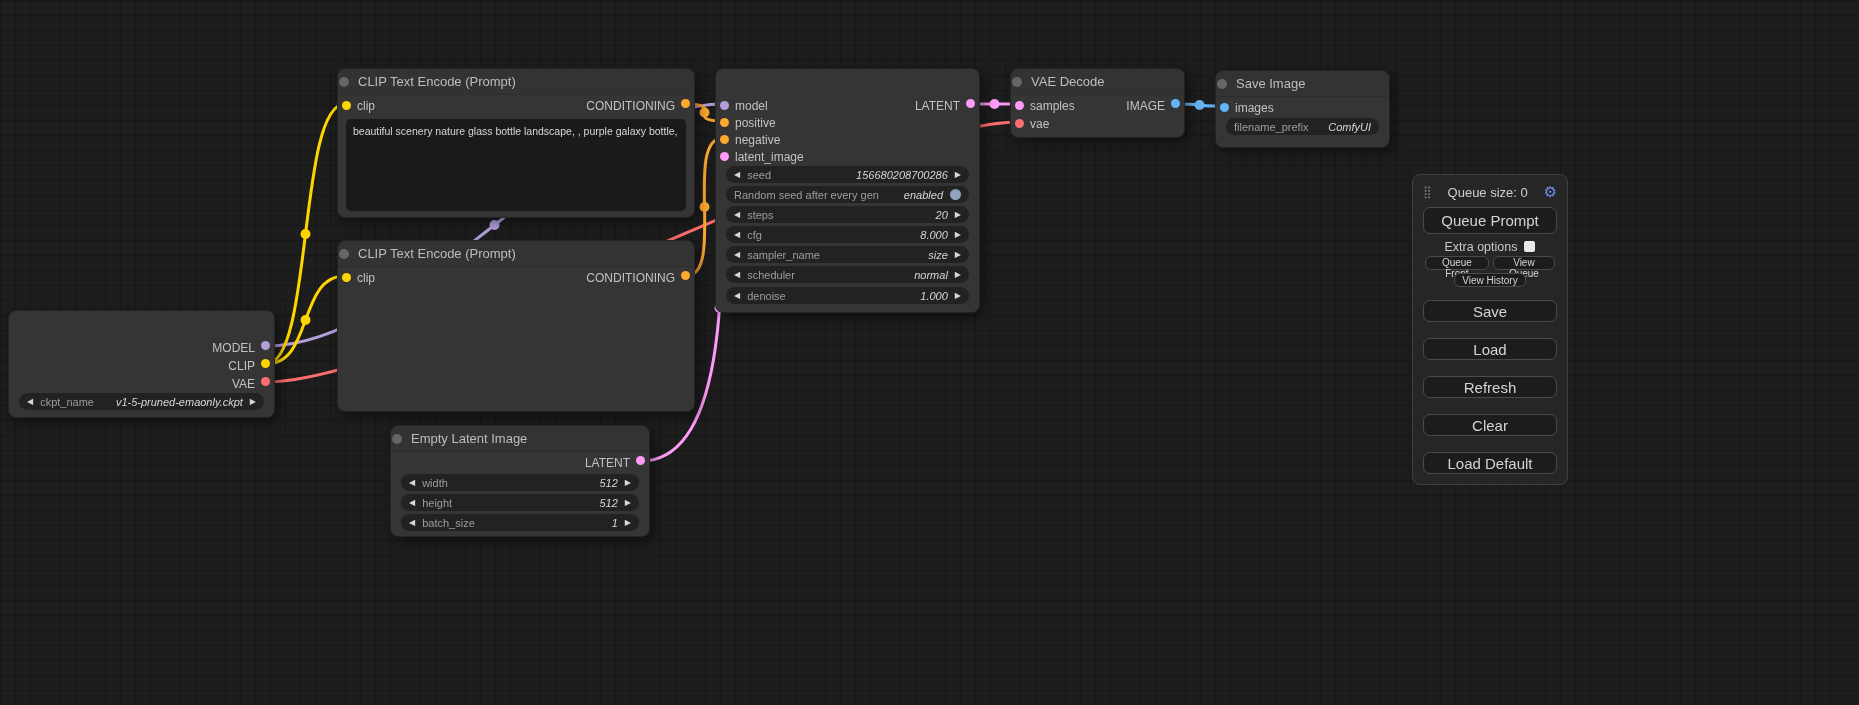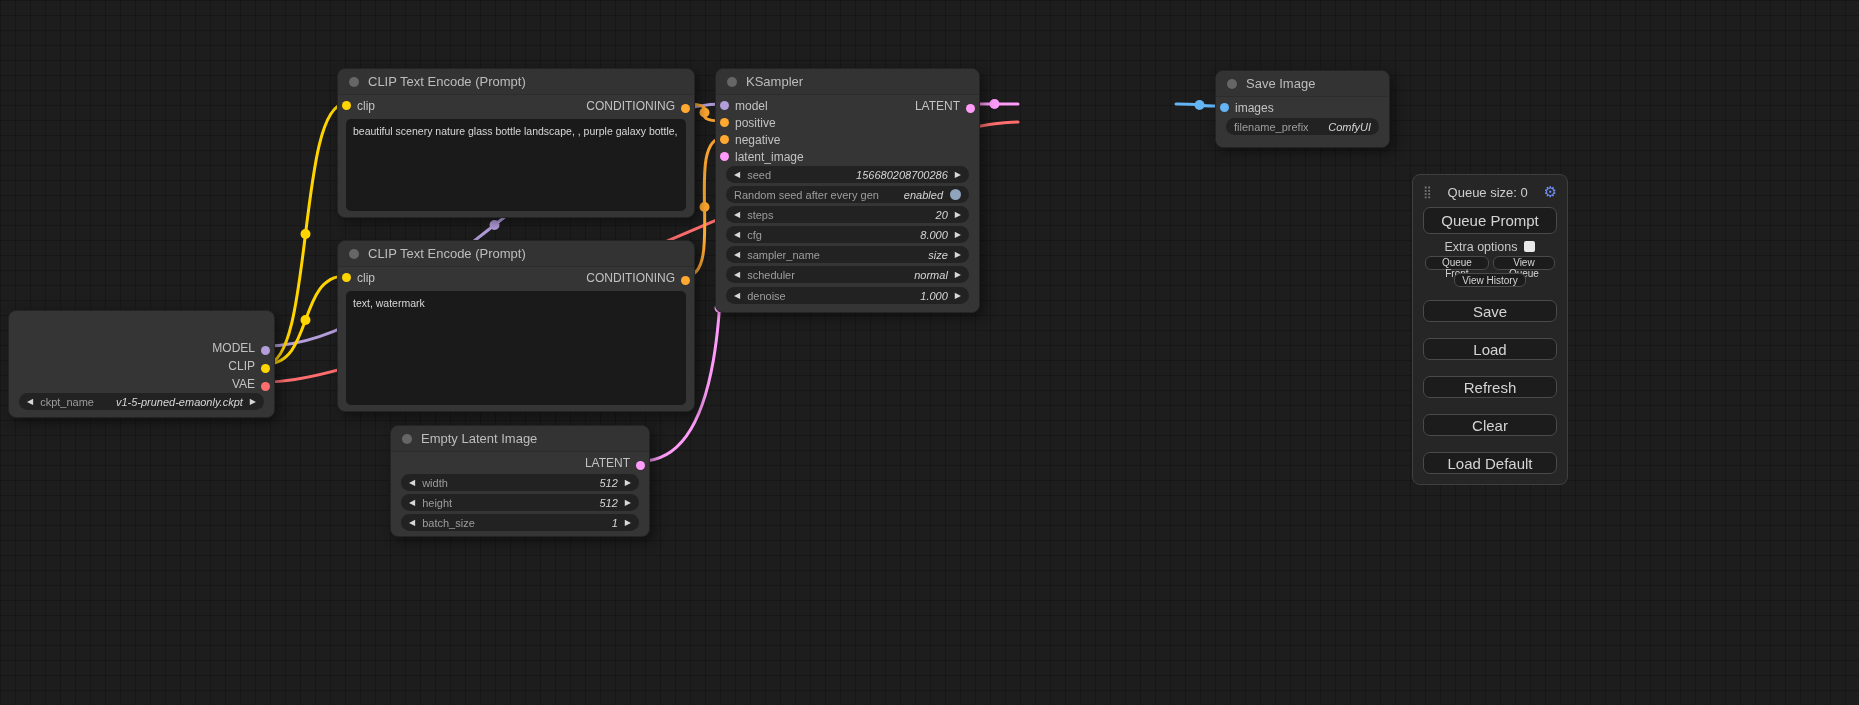--- a/index.html
+++ b/index.html
@@ -15,33 +15,33 @@
   }
   #wire-layer { position:absolute; left:0; top:0; z-index:1; }
 
   .node {
     position:absolute; z-index:2; background:#353535;
     border:1px solid #242424; border-radius:8px;
     box-shadow:4px 4px 12px rgba(0,0,0,0.45);
   }
   .node-title {
     height:26px; background:#333333; border-radius:8px 8px 0 0;
-    display:flex; align-items:center; gap:9px; padding:0 11px;
+    display:flex; align-items:center; gap:9px; padding:0 1px;
     border-bottom:1px solid #2c2c2c;
   }
   .tdot { width:10px; height:10px; border-radius:50%; background:#666666; flex:none; }
   .ttext { color:#bdbdbd; font-size:13px; white-space:nowrap; }
 
   .slot-row {
     position:absolute; left:4px; right:4px; height:17px;
     display:flex; align-items:center; justify-content:space-between;
     font-size:12px; color:#c2c2c2;
   }
   .slot-in  { display:flex; align-items:center; gap:6px; }
-  .slot-out { display:flex; align-items:flex-end; gap:6px; margin-left:auto; }
+  .slot-out { display:flex; align-items:flex-start; gap:6px; margin-left:auto; }
   .dot { width:9px; height:9px; border-radius:50%; flex:none; }
   .slot-label { white-space:nowrap; }
 
   .widget {
     position:absolute; left:10px; right:10px; height:17px;
     background:#222222; border-radius:9px;
     display:flex; align-items:center; gap:7px; padding:0 8px;
     font-size:11px; color:#c9c9c9; white-space:nowrap;
   }
   .arr { color:#d8d8d8; font-size:8px; line-height:1; flex:none; }
@@ -160,21 +160,20 @@
     <div class="slot-row" style="top:28px">
       <span class="slot-in">
         <span class="dot" style="background-color: rgb(255, 213, 0);"></span>
         <span class="slot-label">clip</span>
       </span>
       <span class="slot-out">
         <span class="slot-label">CONDITIONING</span>
         <span class="dot" style="background-color: rgb(255, 169, 49);"></span>
       </span>
     </div>
-    <div class="prompt-text" style="top:50px;height:114px">text, watermark</div>
   </div>
 
   <div class="node" style="left:390px;top:425px;width:260px;height:112px">
     <div class="node-title">
       <span class="tdot"></span>
       <span class="ttext">Empty Latent Image</span>
     </div>
     <div class="slot-row" style="top:28px">
       <span class="slot-out">
         <span class="slot-label">LATENT</span>
@@ -195,24 +194,20 @@
     </div>
     <div class="widget" style="top:88px">
       <span class="arr">◀</span>
       <span class="wl">batch_size</span>
       <span class="wv">1</span>
       <span class="arr">▶</span>
     </div>
   </div>
 
   <div class="node" style="left:715px;top:68px;width:265px;height:245px">
-    <div class="node-title">
-      <span class="tdot"></span>
-      <span class="ttext">KSampler</span>
-    </div>
     <div class="slot-row" style="top:28px">
       <span class="slot-in">
         <span class="dot" style="background-color: rgb(179, 157, 219);"></span>
         <span class="slot-label">model</span>
       </span>
       <span class="slot-out">
         <span class="slot-label">LATENT</span>
         <span class="dot" style="background-color: rgb(255, 156, 249);"></span>
       </span>
     </div>
@@ -271,20 +266,42 @@
       <span class="arr">▶</span>
     </div>
     <div class="widget" style="top:218px">
       <span class="arr">◀</span>
       <span class="wl">denoise</span>
       <span class="wv">1.000</span>
       <span class="arr">▶</span>
     </div>
   </div>
 
+  <div class="node" style="left:1010px;top:68px;width:175px;height:70px">
+    <div class="node-title">
+      <span class="tdot"></span>
+      <span class="ttext">VAE Decode</span>
+    </div>
+    <div class="slot-row" style="top:28px">
+      <span class="slot-in">
+        <span class="dot" style="background-color: rgb(255, 156, 249);"></span>
+        <span class="slot-label">samples</span>
+      </span>
+      <span class="slot-out">
+        <span class="slot-label">IMAGE</span>
+        <span class="dot" style="background-color: rgb(100, 181, 246);"></span>
+      </span>
+    </div>
+    <div class="slot-row" style="top:46px">
+      <span class="slot-in">
+        <span class="dot" style="background-color: rgb(255, 110, 110);"></span>
+        <span class="slot-label">vae</span>
+      </span>
+    </div>
+  </div>
 
   <div class="node" style="left:1215px;top:70px;width:175px;height:78px">
     <div class="node-title">
       <span class="tdot"></span>
       <span class="ttext">Save Image</span>
     </div>
     <div class="slot-row" style="top:28px">
       <span class="slot-in">
         <span class="dot" style="background-color: rgb(100, 181, 246);"></span>
         <span class="slot-label">images</span>

